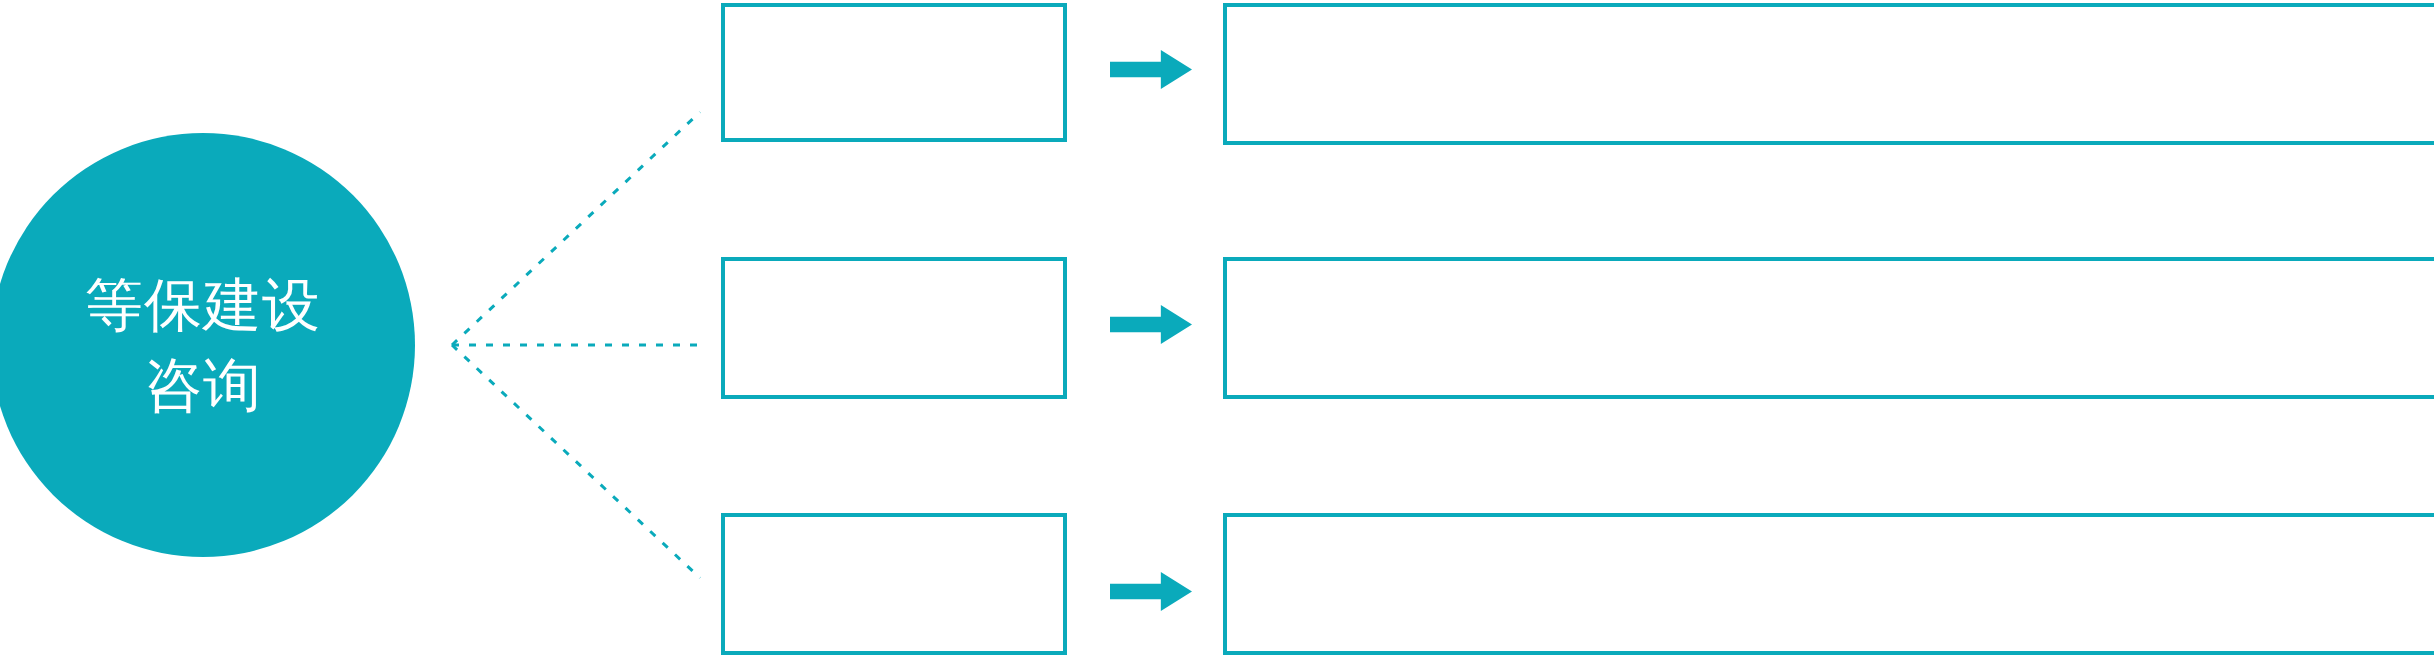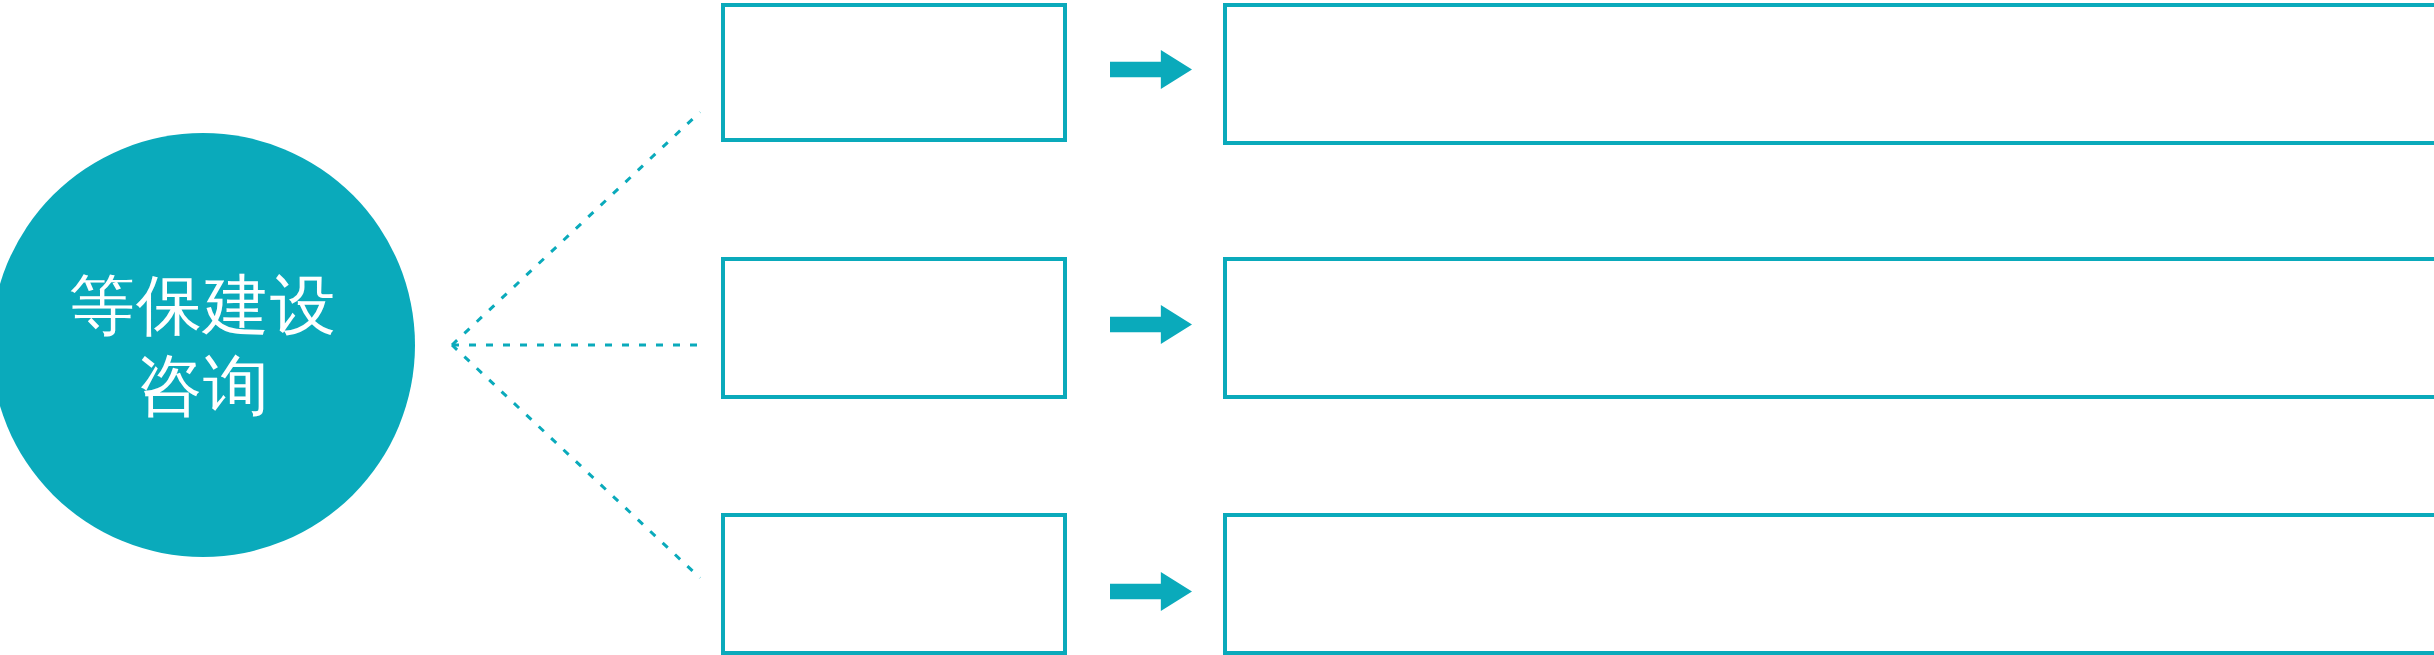--- a/index.html
+++ b/index.html
@@ -23,21 +23,21 @@
   .hub {
     position: absolute;
     border-radius: 50%;
     display: flex;
     align-items: center;
     justify-content: center;
     box-sizing: border-box;
   }
   .hub-label {
     color: #ffffff;
-    font-size: 66px;
+    font-size: 58px;
     line-height: 80px;
     font-weight: 400;
     text-align: center;
     letter-spacing: 1px;
     white-space: pre-line;
     font-family: "Liberation Sans", "DejaVu Sans", sans-serif;
   }
 
   
   .connectors {

